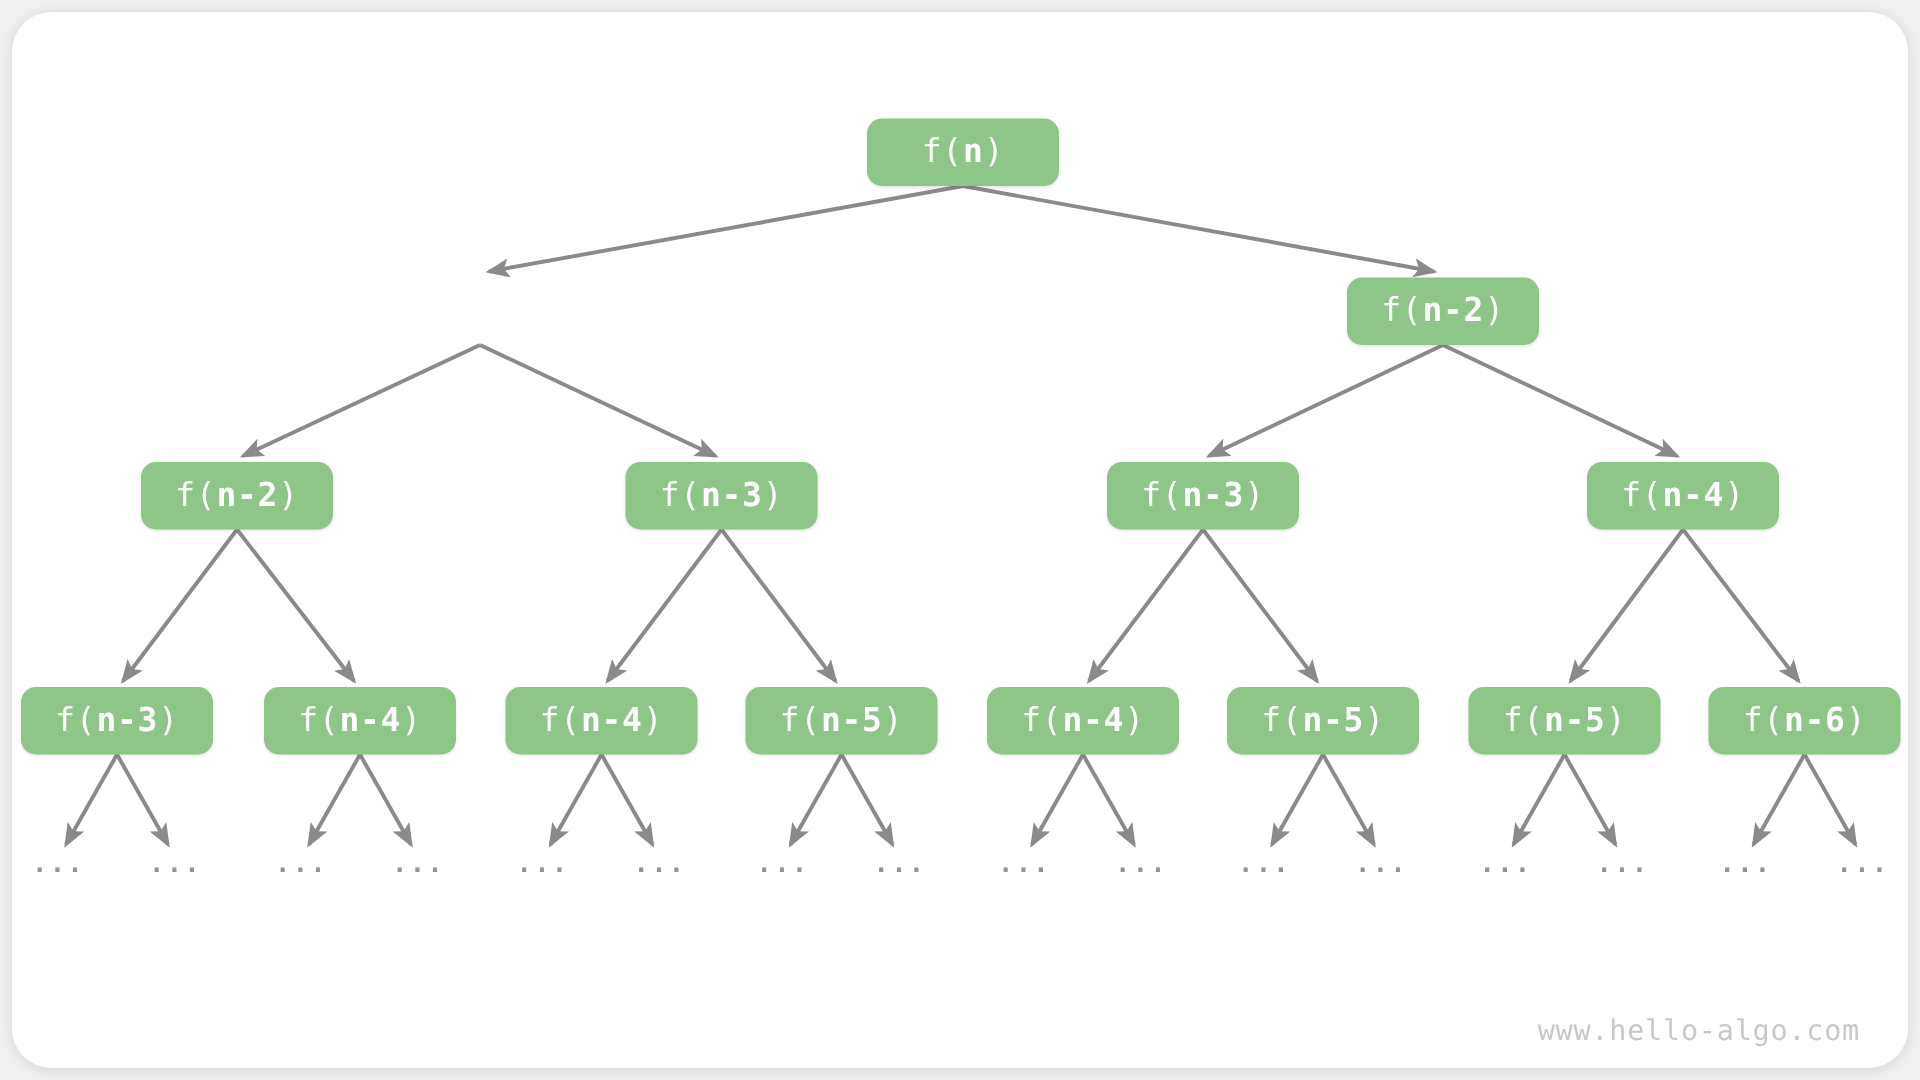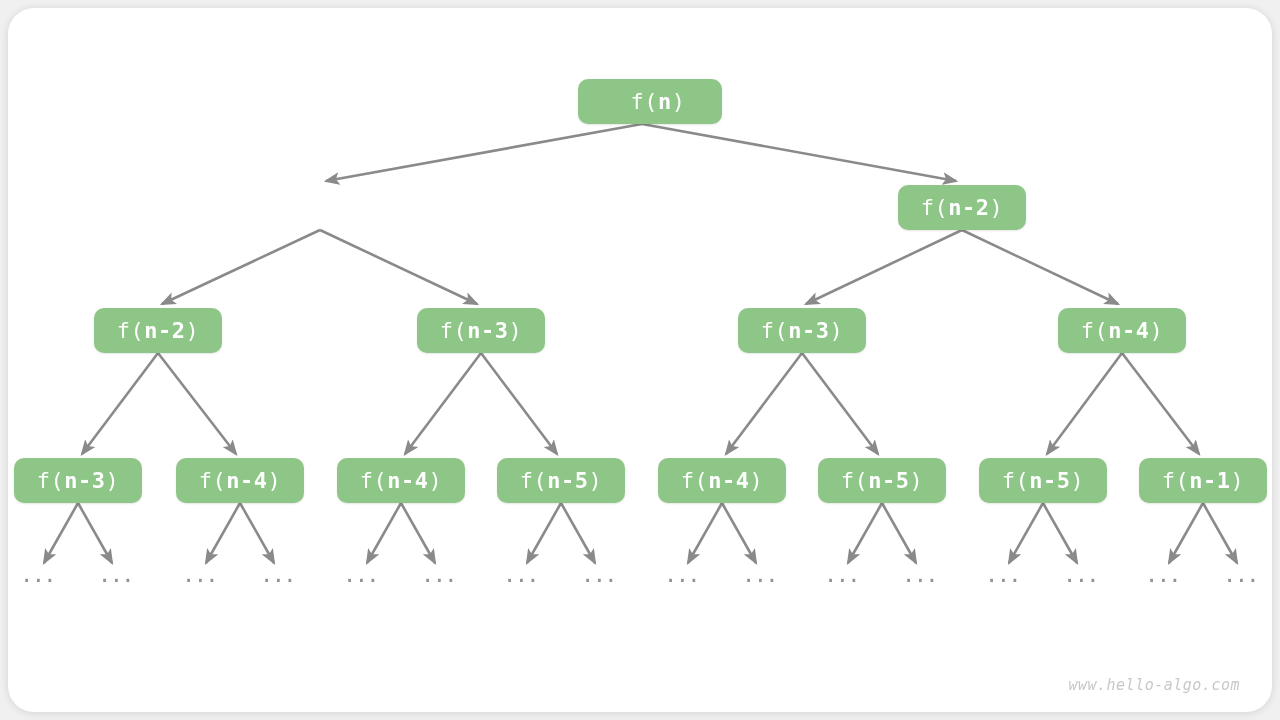--- a/index.html
+++ b/index.html
@@ -50,23 +50,22 @@
     color: #949494;
     font-size: 17px;
     font-weight: bold;
     letter-spacing: 1.5px;
   }
   .watermark {
     position: absolute;
     z-index: 3;
     right: 40px; top: 676px;
     color: #c8c8c8;
-    font-size: 15px;
+    font-size: 19px;
     letter-spacing: 0.5px;
-    font-style: italic;
   }
 </style>
 </head>
 <body>
 
 <div class="stage">
   <div class="card"></div>
 
   <svg class="edges" viewBox="0 0 1280 720">
     <defs>
@@ -103,37 +102,37 @@
     <line class="edge" x1="722" y1="503" x2="688" y2="563" marker-end="url(#arrow)"></line>
     <line class="edge" x1="722" y1="503" x2="756" y2="563" marker-end="url(#arrow)"></line>
     <line class="edge" x1="882" y1="503" x2="848" y2="563" marker-end="url(#arrow)"></line>
     <line class="edge" x1="882" y1="503" x2="916" y2="563" marker-end="url(#arrow)"></line>
     <line class="edge" x1="1043" y1="503" x2="1009" y2="563" marker-end="url(#arrow)"></line>
     <line class="edge" x1="1043" y1="503" x2="1077" y2="563" marker-end="url(#arrow)"></line>
     <line class="edge" x1="1203" y1="503" x2="1169" y2="563" marker-end="url(#arrow)"></line>
     <line class="edge" x1="1203" y1="503" x2="1237" y2="563" marker-end="url(#arrow)"></line>
   </svg>
 
-  <div class="node" style="left:578px; top:79px;padding-left:16px;"><span>f(</span><b>n</b><span>)</span></div>
+  <div class="node" style="left:578px; top:79px;"><span>f(</span><b>n</b><span>)</span></div>
 
   <div class="node" style="left:898px; top:185px;"><span>f(</span><b>n-2</b><span>)</span></div>
 
   <div class="node" style="left:94px; top:308px;"><span>f(</span><b>n-2</b><span>)</span></div>
   <div class="node" style="left:417px; top:308px;"><span>f(</span><b>n-3</b><span>)</span></div>
   <div class="node" style="left:738px; top:308px;"><span>f(</span><b>n-3</b><span>)</span></div>
   <div class="node" style="left:1058px; top:308px;"><span>f(</span><b>n-4</b><span>)</span></div>
 
   <div class="node" style="left:14px; top:458px;"><span>f(</span><b>n-3</b><span>)</span></div>
   <div class="node" style="left:176px; top:458px;"><span>f(</span><b>n-4</b><span>)</span></div>
   <div class="node" style="left:337px; top:458px;"><span>f(</span><b>n-4</b><span>)</span></div>
   <div class="node" style="left:497px; top:458px;"><span>f(</span><b>n-5</b><span>)</span></div>
   <div class="node" style="left:658px; top:458px;"><span>f(</span><b>n-4</b><span>)</span></div>
   <div class="node" style="left:818px; top:458px;"><span>f(</span><b>n-5</b><span>)</span></div>
   <div class="node" style="left:979px; top:458px;"><span>f(</span><b>n-5</b><span>)</span></div>
-  <div class="node" style="left:1139px; top:458px;"><span>f(</span><b>n-1</b><span>)</span></div>
+  <div class="node" style="left:1139px; top:458px;"><span>f(</span><b>n-6</b><span>)</span></div>
 
   <span class="dots" style="left:17px;">...</span>
   <span class="dots" style="left:95px;">...</span>
   <span class="dots" style="left:179px;">...</span>
   <span class="dots" style="left:257px;">...</span>
   <span class="dots" style="left:340px;">...</span>
   <span class="dots" style="left:418px;">...</span>
   <span class="dots" style="left:500px;">...</span>
   <span class="dots" style="left:578px;">...</span>
   <span class="dots" style="left:661px;">...</span>

